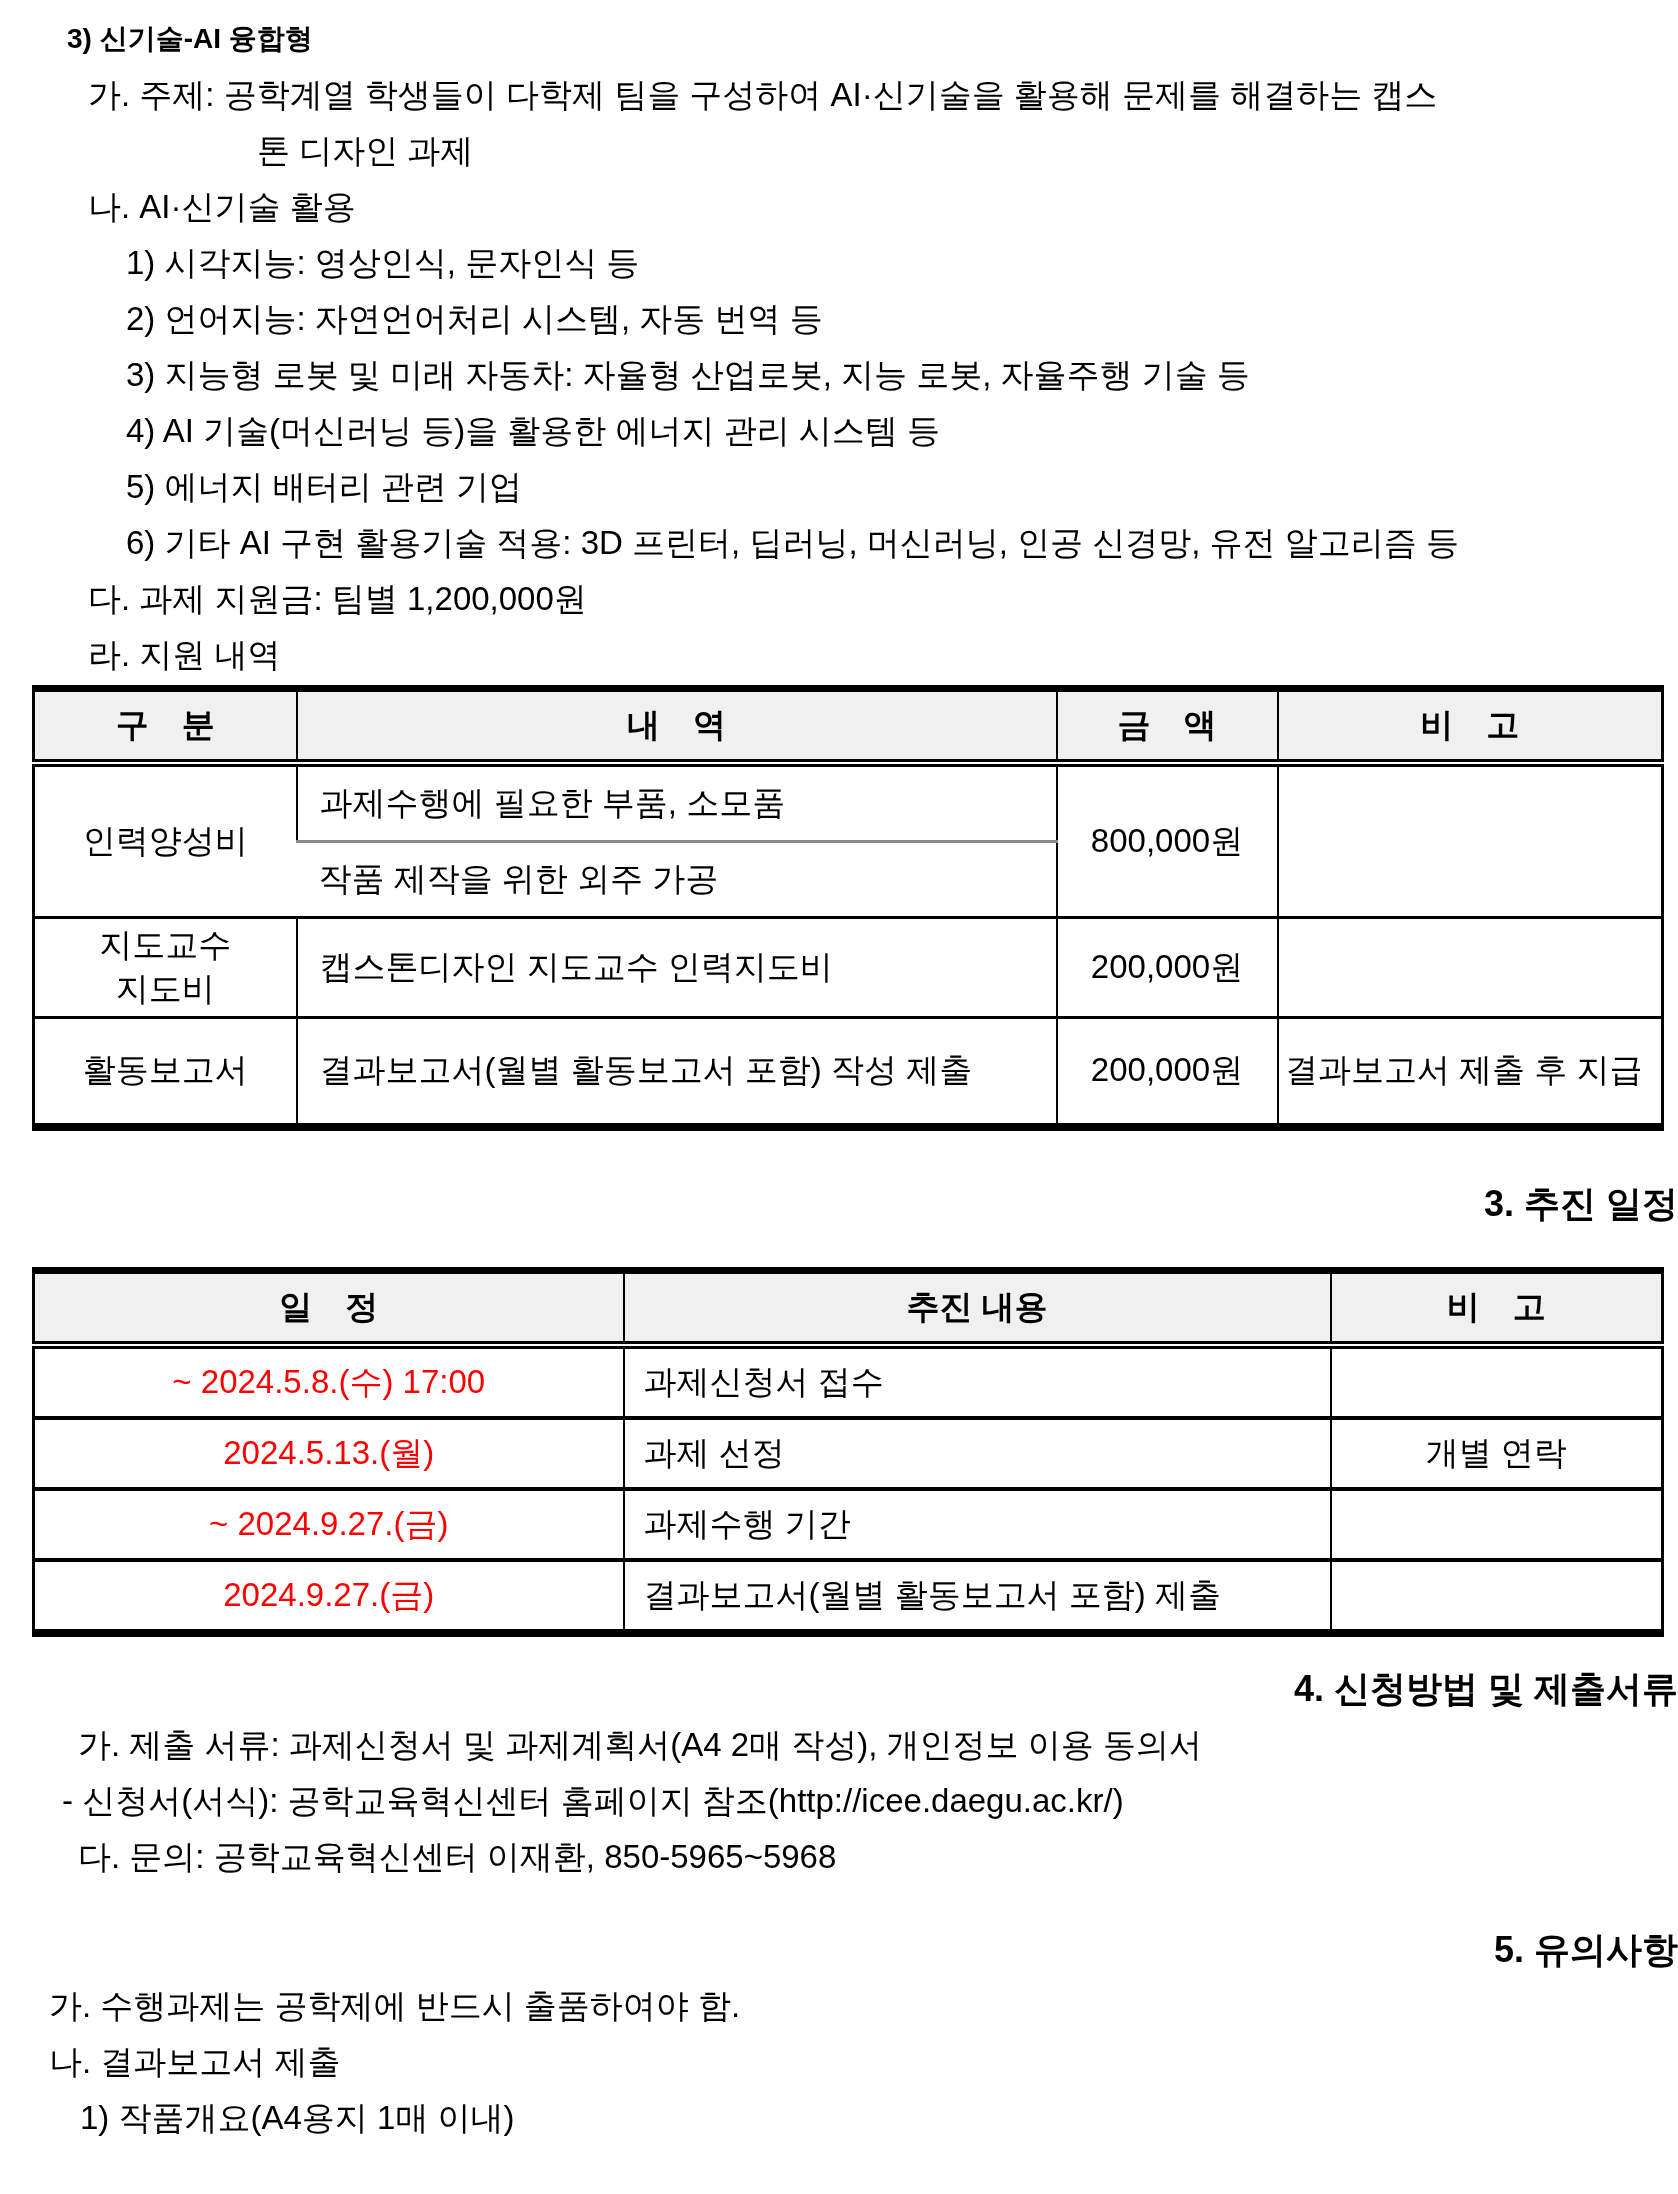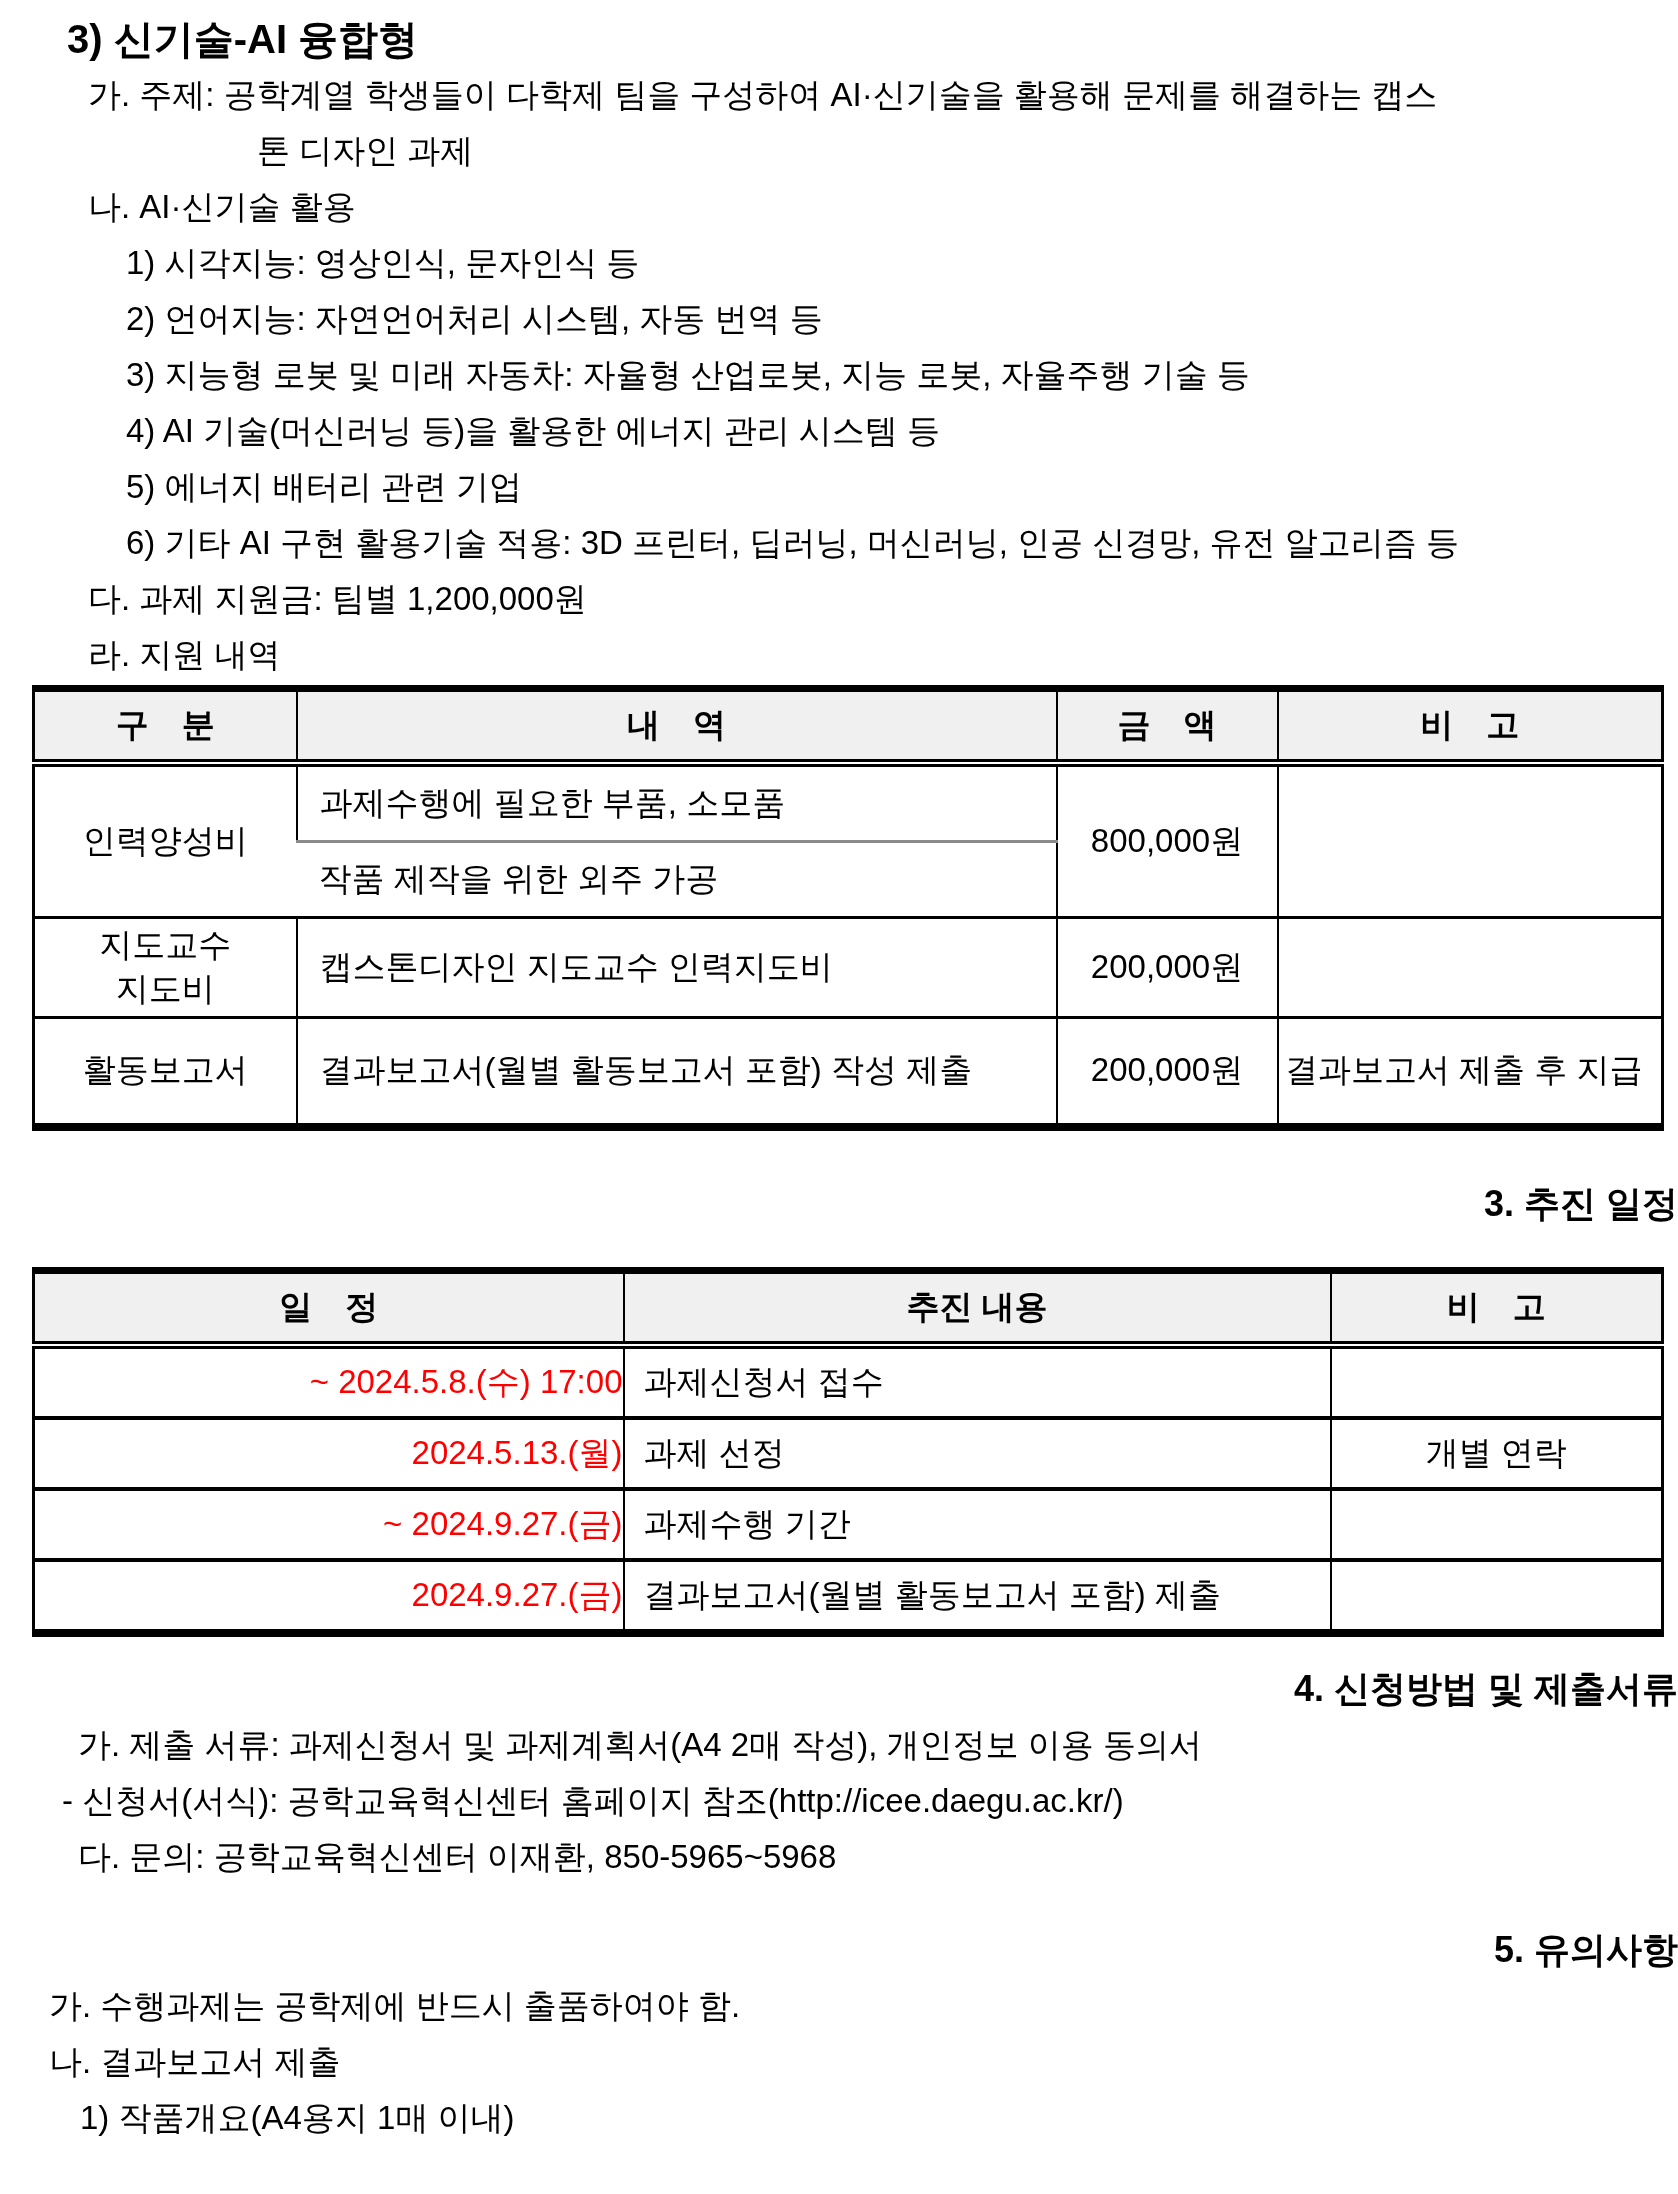--- a/index.html
+++ b/index.html
@@ -8,21 +8,21 @@
     width:1678px;height:2194px;
     background:#ffffff;
     color:#000000;
     font-family:"Liberation Sans", sans-serif;
     font-size:33px;
     box-sizing:border-box;
     padding-top:11px;
     overflow:hidden;
   }
   .line{line-height:56px;white-space:nowrap;}
-  .ind-techhead{padding-left:67px;font-weight:bold;font-size:40px;}
+  .ind-techhead{padding-left:67px;font-weight:bold;font-size:28px;}
   .ind-a{padding-left:88px;}
   .ind-wrap{padding-left:257px;}
   .ind-num{padding-left:126px;}
   .sec-head{padding-left:29px;font-weight:bold;font-size:36px;line-height:56px;white-space:nowrap;text-align:right;}
   .ind-s4{padding-left:78px;}
   .ind-dash{padding-left:62px;}
   .ind-s5{padding-left:49px;}
   .ind-s5sub{padding-left:80px;}
 
   table.doc-table{
@@ -58,21 +58,21 @@
   .t1 .r3 td{height:104px;border-top:3.2px solid #000;}
   .t1 td.cat{text-align:center;white-space:pre-line;line-height:1.35;}
   .t1 td.detail{text-align:left;padding-left:22px;}
   .t1 td.amount{text-align:center;}
   .t1 td.note{text-align:left;padding-left:6.4px;padding-right:1.6px;margin-top:44px;}
 
   
   .t2 .h-row th{height:67px;}
   .t2 tbody td{height:67px;border-top:4px solid #000;}
   .t2 tbody tr:first-child td{border-top:none;}
-  .t2 td.date{text-align:right;color:#ff0000;}
+  .t2 td.date{text-align:center;color:#ff0000;}
   .t2 td.content{text-align:left;padding-left:19px;}
   .t2 td.note{text-align:center;}
 
   .gap-table1{height:1.6px;}
   .head3{margin-top:45px;}
   .t2{margin-top:35px;}
   .head4{margin-top:24px;}
   .head5{margin-top:37px;}
   a.email-link{color:#0000ff;text-decoration:underline;cursor:pointer;}
 </style>

